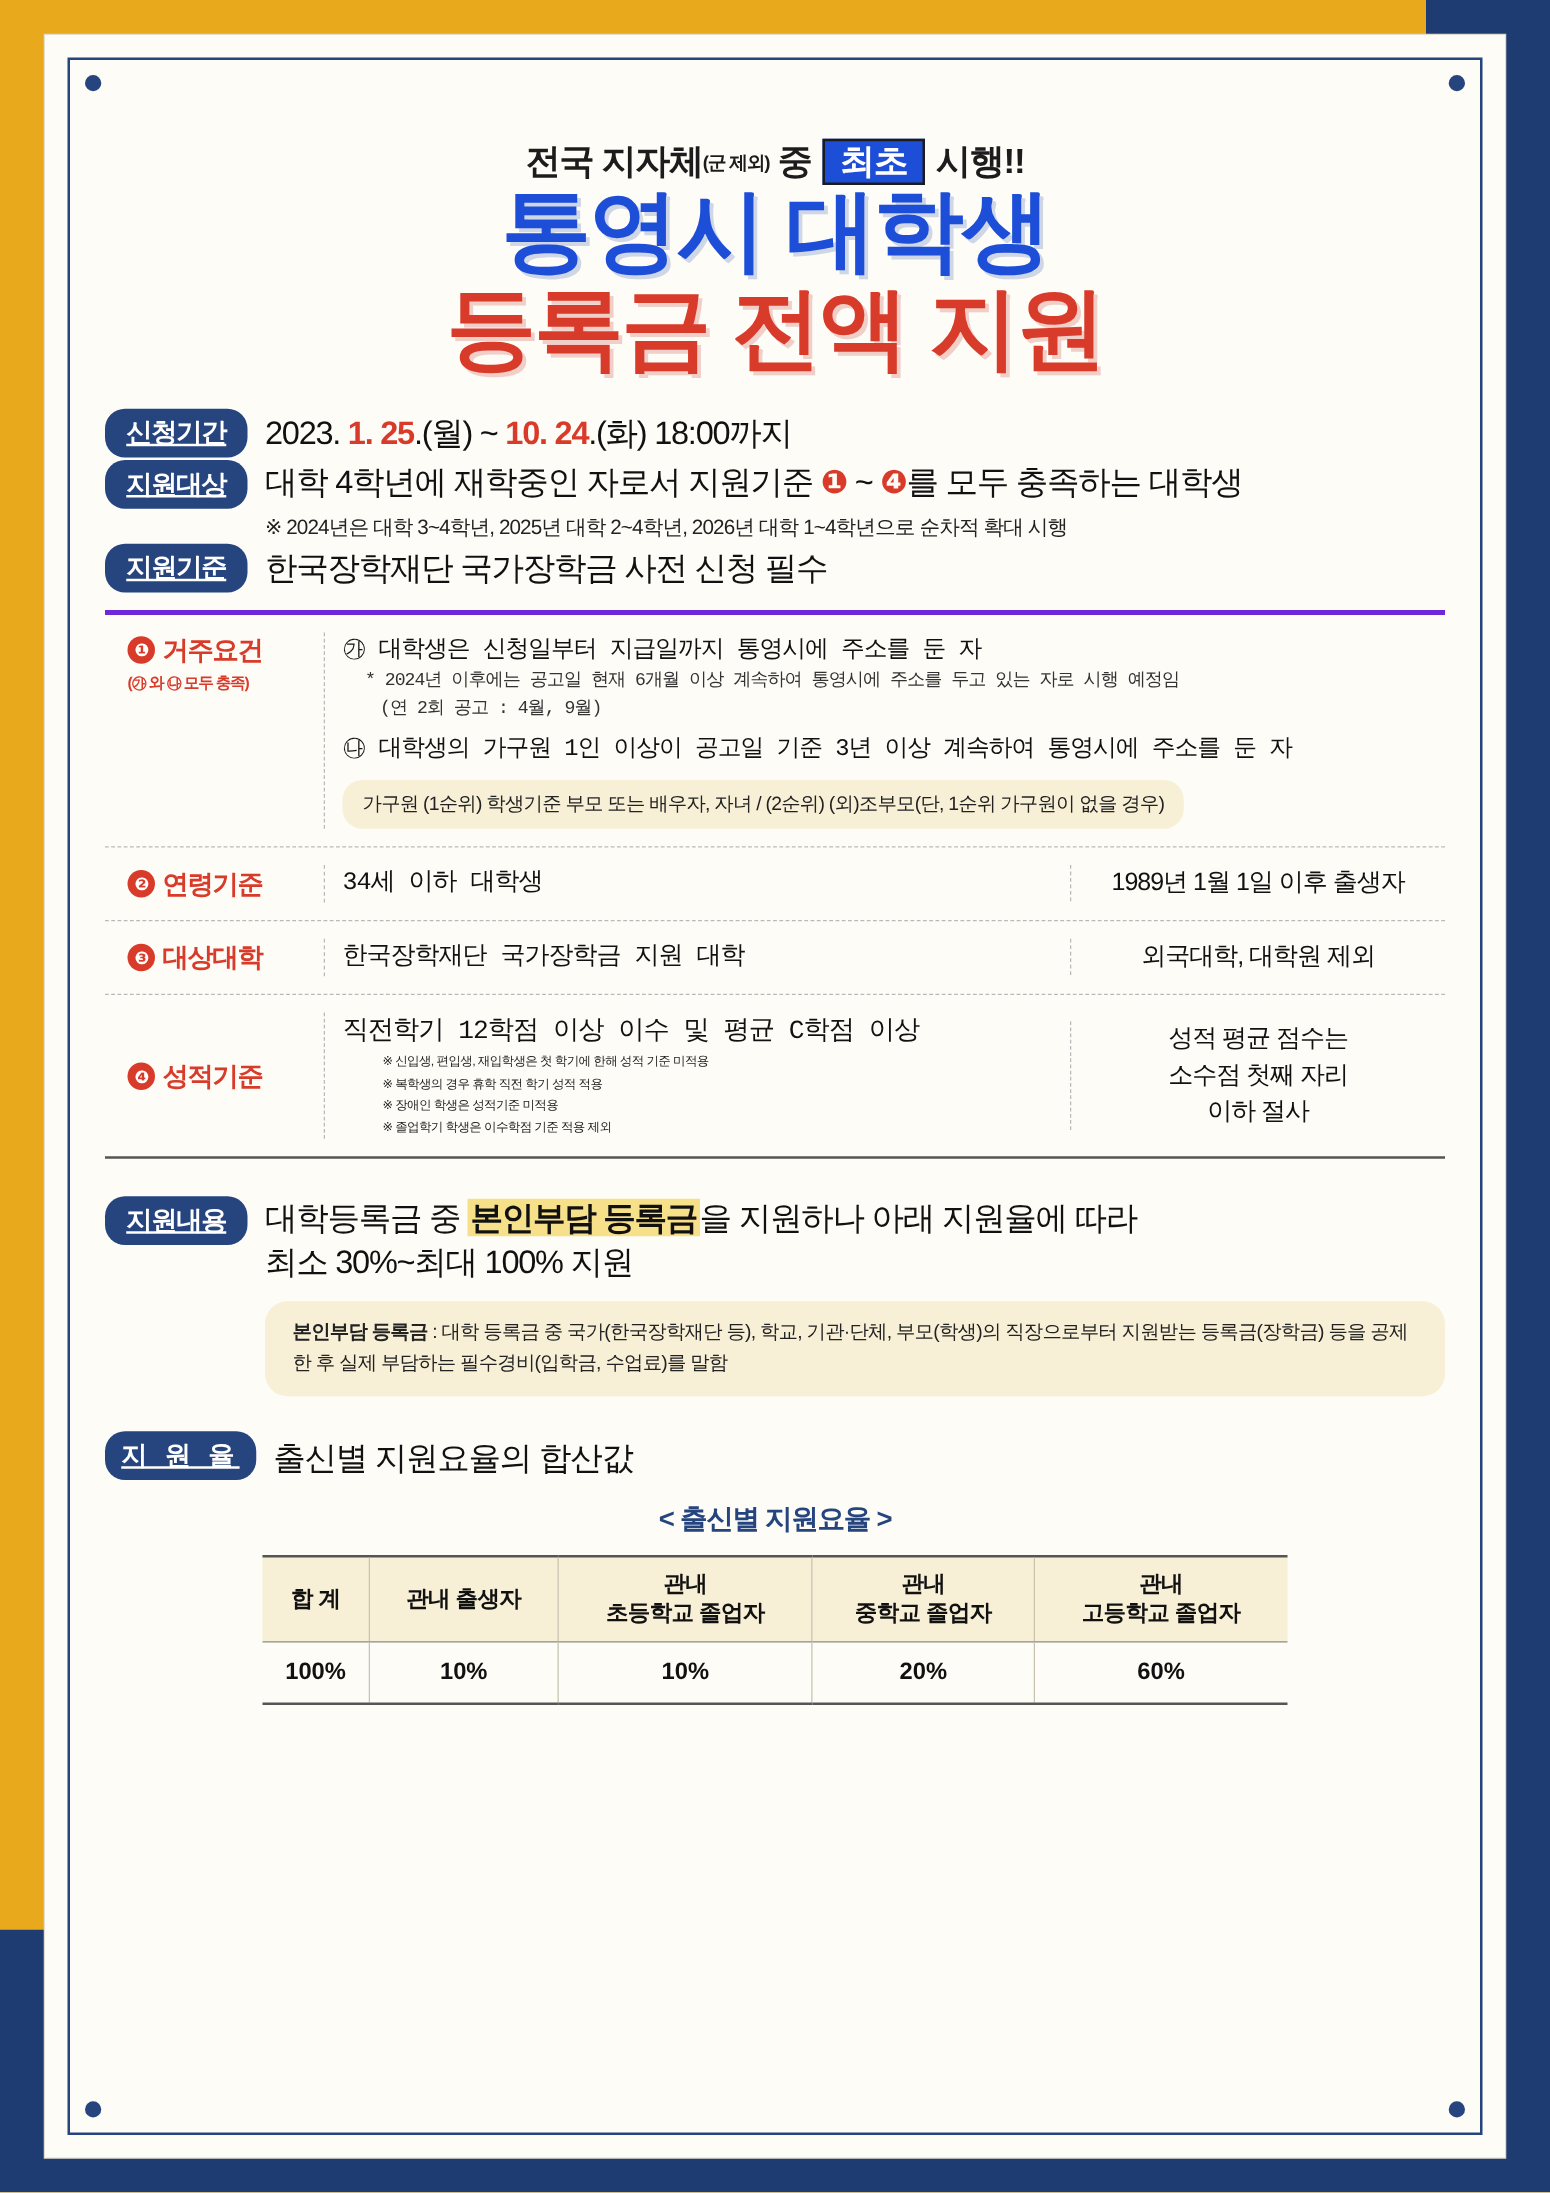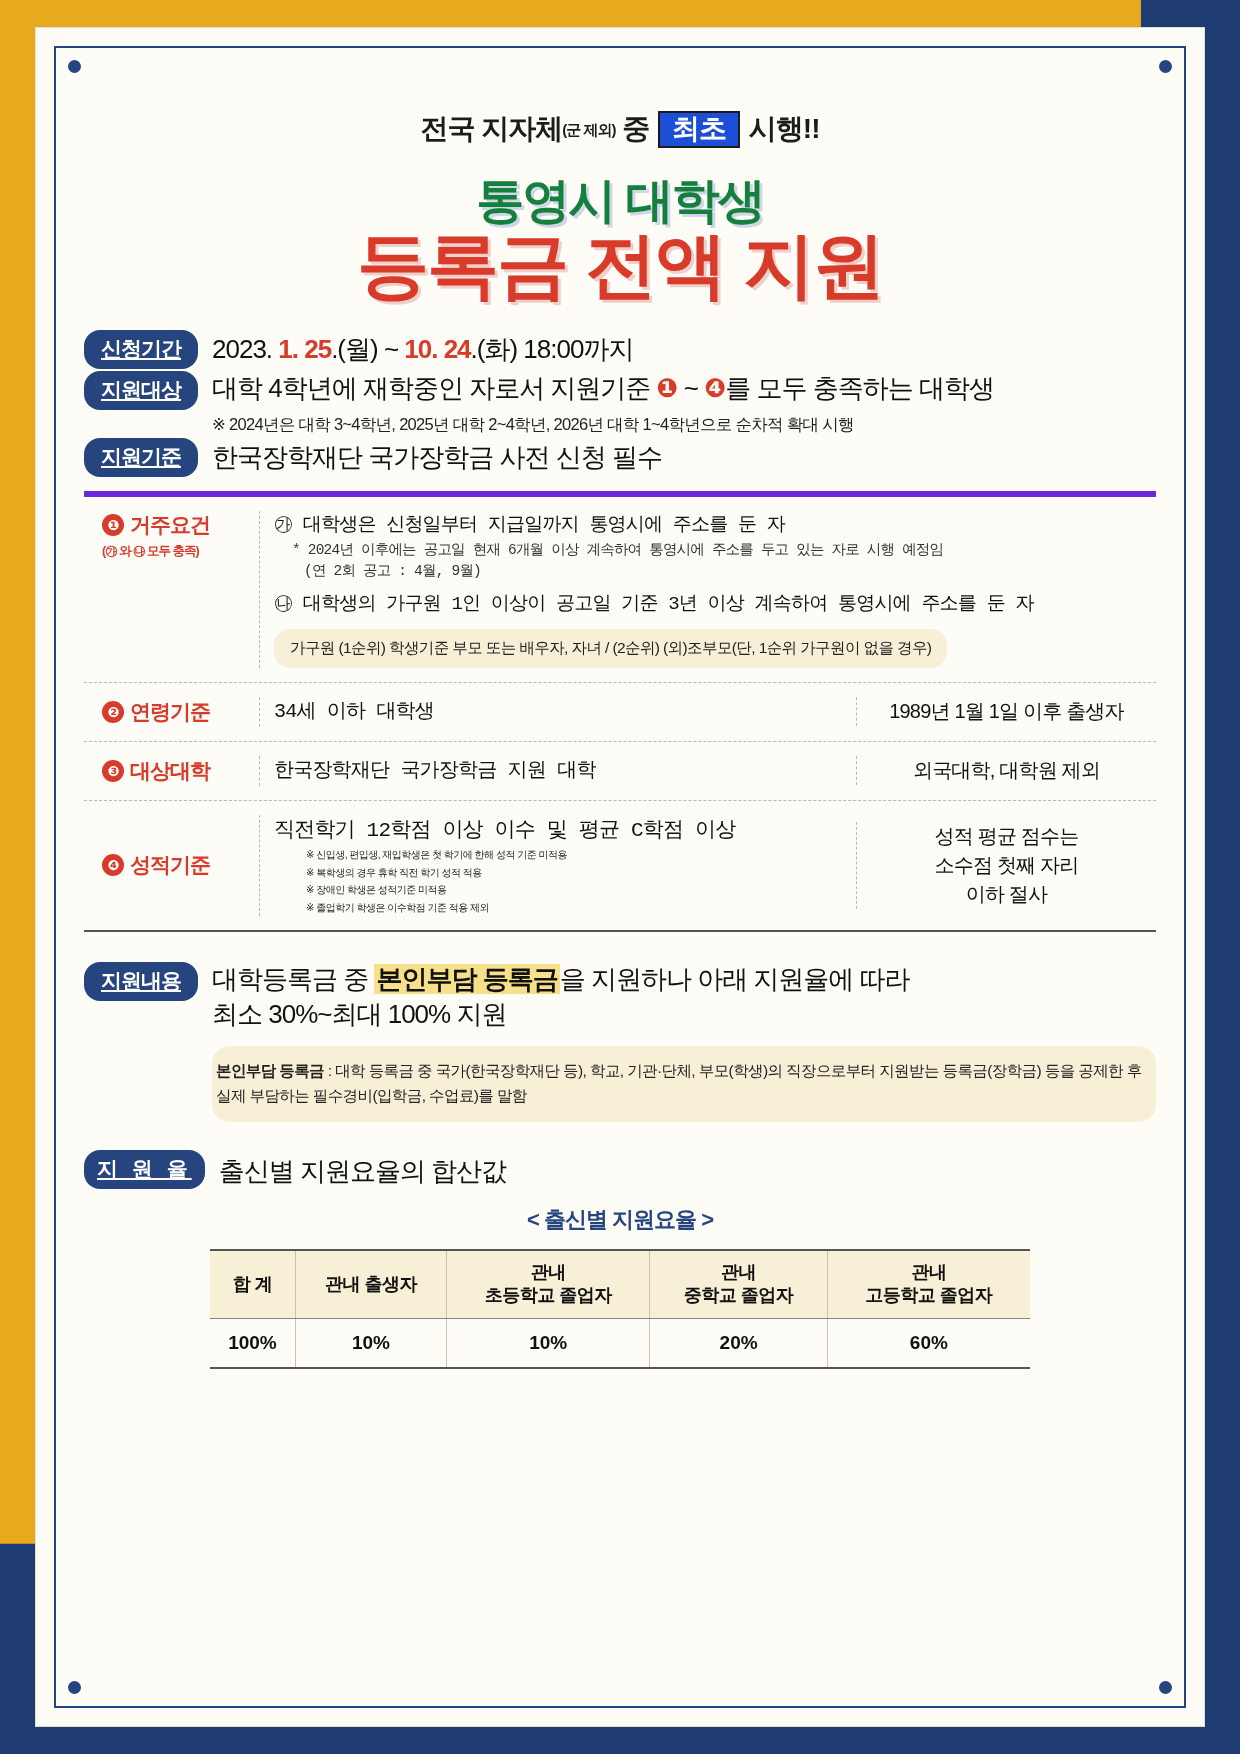--- a/index.html
+++ b/index.html
@@ -61,22 +61,22 @@
     display:inline-block; line-height:1.1;
   }
   .title1, .title2{
     text-align:center;
     font-weight:bold;
     letter-spacing:-2px;
     line-height:1.05;
     white-space:nowrap;
   }
   .title1{
-    font-size:48px; color:#15803d;
-    margin-top:28px;
+    font-size:72px; color:#1d4ed8;
+    margin-top:0;
     text-shadow:3px 3px 0 #cfd6e6;
   }
   .title2{
     font-size:72px; color:#d93b2b;
     margin-top:2px;
     text-shadow:3px 3px 0 #f0cfc9;
   }
 
   
   .pill{
@@ -100,21 +100,21 @@
   }
   .big .red{ color:#d93b2b; font-weight:bold; }
   .note{
     font-size:16.5px; color:#222; letter-spacing:-0.7px; margin-top:8px;
   }
   .mark-y{ background:#f7e08a; padding:0 2px; font-weight:bold; }
 
   
   .crit{
     margin-top:14px;
-    border-top:6px solid #6d28d9;
+    border-top:4px solid #6d28d9;
     border-bottom:2px solid #555;
   }
   .crow{
     display:flex;
     border-bottom:1px dashed #b9b9b9;
     padding:14px 0;
   }
   .crow:last-child{ border-bottom:none; }
   .ckey{
     width:175px; flex:0 0 175px;
@@ -142,21 +142,21 @@
 
   .circ{
     display:inline-block; width:22px;height:22px;border-radius:50%;
     background:#d93b2b;color:#fff;font-size:14px;font-weight:bold;
     text-align:center;line-height:22px; margin-right:6px; vertical-align:2px;
   }
 
   
   .infobox{
     background:#f7efd6; border-radius:18px;
-    padding:13px 4px; margin-top:14px;
+    padding:13px 22px; margin-top:14px;
     font-size:15.5px; color:#222; letter-spacing:-0.6px; line-height:1.6;
   }
   .infobox b{ font-weight:bold; }
 
   
   .ratewrap{ margin-top:16px; }
   .rate-title{
     text-align:center; font-size:22px; color:#26457f; font-weight:bold;
     letter-spacing:-1px;
   }

